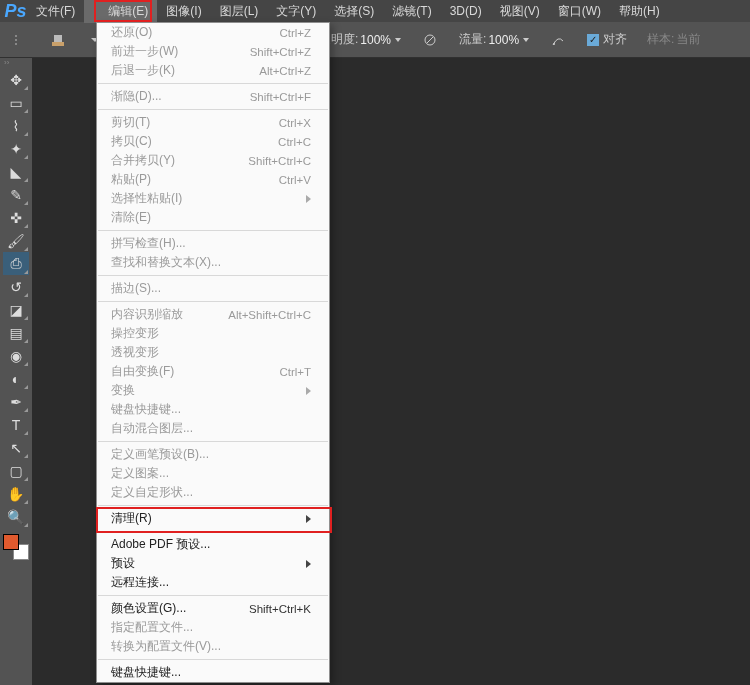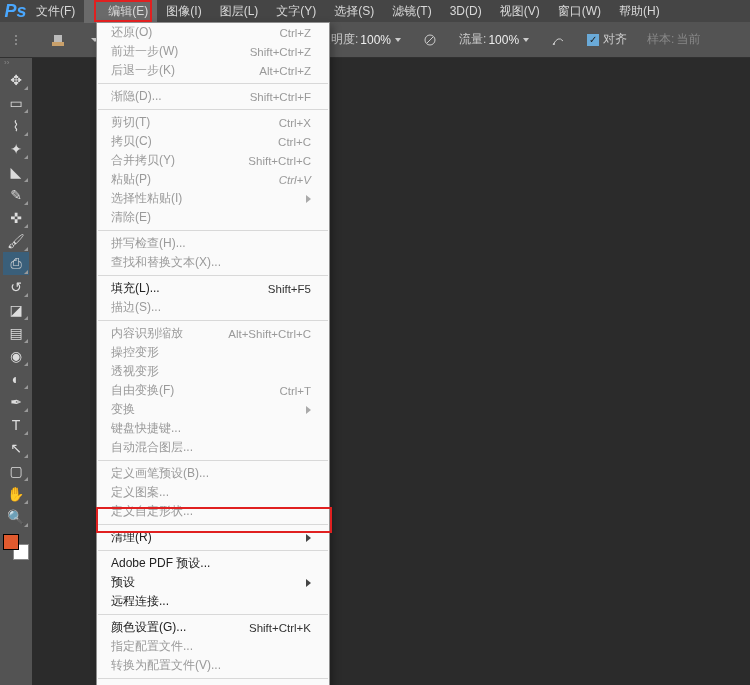--- a/index.html
+++ b/index.html
@@ -194,21 +194,21 @@
       </span>
     </div>
     <div class="dd-item disabled">
       <span class="dd-label">合并拷贝(Y)</span>
       <span style="display: flex; align-items: center;">
         <span class="dd-shortcut">Shift+Ctrl+C</span>
       </span>
     </div>
     <div class="dd-item disabled">
       <span class="dd-label">粘贴(P)</span>
-      <span style="display: flex; align-items: center; font-style: italic;">
+      <span style="display: flex; align-items: center;">
         <span class="dd-shortcut">Ctrl+V</span>
       </span>
     </div>
     <div class="dd-item disabled">
       <span class="dd-label">选择性粘贴(I)</span>
       <span style="display: flex; align-items: center;">
         <span class="dd-submenu-arrow"></span>
       </span>
     </div>
     <div class="dd-item disabled">
@@ -218,26 +218,20 @@
     <div class="dd-sep"></div>
     <div class="dd-item disabled">
       <span class="dd-label">拼写检查(H)...</span>
       <span style="display: flex; align-items: center;"></span>
     </div>
     <div class="dd-item disabled">
       <span class="dd-label">查找和替换文本(X)...</span>
       <span style="display: flex; align-items: center;"></span>
     </div>
     <div class="dd-sep"></div>
-    <div class="dd-item">
-      <span class="dd-label">填充(L)...</span>
-      <span style="display: flex; align-items: center;">
-        <span class="dd-shortcut">Shift+F5</span>
-      </span>
-    </div>
     <div class="dd-item disabled">
       <span class="dd-label">描边(S)...</span>
       <span style="display: flex; align-items: center;"></span>
     </div>
     <div class="dd-sep"></div>
     <div class="dd-item disabled">
       <span class="dd-label">内容识别缩放</span>
       <span style="display: flex; align-items: center;">
         <span class="dd-shortcut">Alt+Shift+Ctrl+C</span>
       </span>

